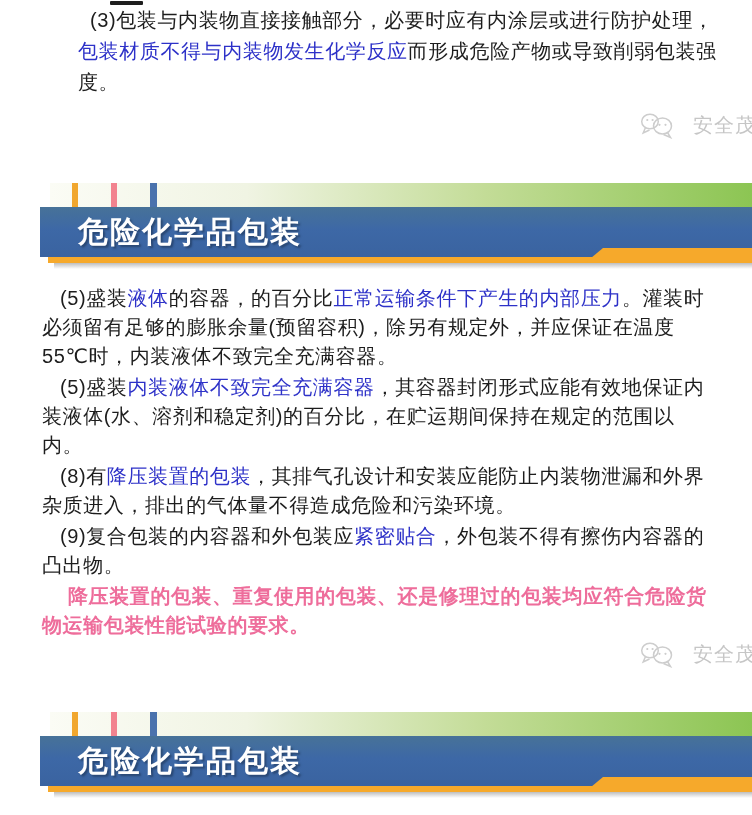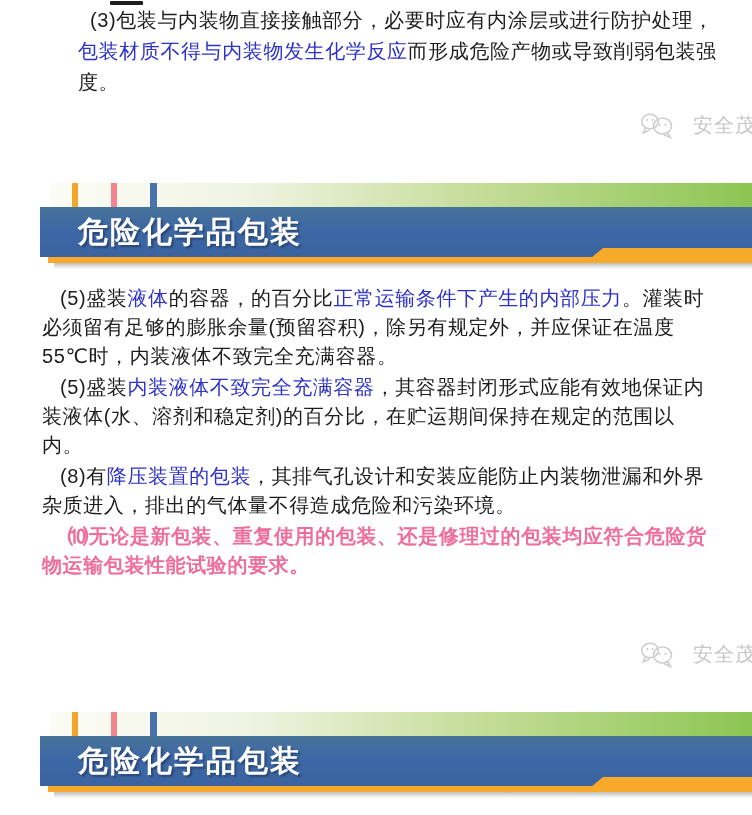--- a/index.html
+++ b/index.html
@@ -91,21 +91,22 @@
     </div>
     <div class="orange-line"></div>
     <div class="banner-shadow"></div>
     <div class="orange-tab"></div>
   </div>
 
   <div class="text-block text-mid">
       <p class="para"><span class="seg-normal">(5)盛装</span><span class="seg-blue">液体</span><span class="seg-normal">的容器，的百分比</span><span class="seg-blue">正常运输条件下产生的内部压力</span><span class="seg-normal">。灌装时必须留有足够的膨胀余量(预留容积)，除另有规定外，并应保证在温度55℃时，内装液体不致完全充满容器。</span></p>
       <p class="para"><span class="seg-normal">(5)盛装</span><span class="seg-blue">内装液体不致完全充满容器</span><span class="seg-normal">，其容器封闭形式应能有效地保证内装液体(水、溶剂和稳定剂)的百分比，在贮运期间保持在规定的范围以内。</span></p>
       <p class="para"><span class="seg-normal">(8)有</span><span class="seg-blue">降压装置的包装</span><span class="seg-normal">，其排气孔设计和安装应能防止内装物泄漏和外界杂质进入，排出的气体量不得造成危险和污染环境。</span></p>
-      <p class="para pink-para"><span class="seg-pink">⑽无论是新包装、重复使用的包装、还是修理过的包装均应符合危险货物运输包装性能试验的要求。</span></p>
+      <p class="para"><span class="seg-normal">(9)复合包装的内容器和外包装应</span><span class="seg-blue">紧密贴合</span><span class="seg-normal">，外包装不得有擦伤内容器的凸出物。</span></p>
+      <p class="para pink-para"><span class="seg-pink">降压装置的包装、重复使用的包装、还是修理过的包装均应符合危险货物运输包装性能试验的要求。</span></p>
     </div>
 
   <div class="watermark w2">
     <svg width="34" height="27" viewBox="0 0 34 27">
       <g fill="none" stroke="#cdcdcd" stroke-width="1.5">
         <ellipse cx="10" cy="9.5" rx="8.3" ry="7.3"></ellipse>
         <path d="M5.5 15.5 L3.2 21 L9.5 18"></path>
         <ellipse cx="22.5" cy="14" rx="9" ry="8"></ellipse>
         <path d="M27.5 20.5 L30.5 25.5 L23.5 22.5"></path>
       </g>

